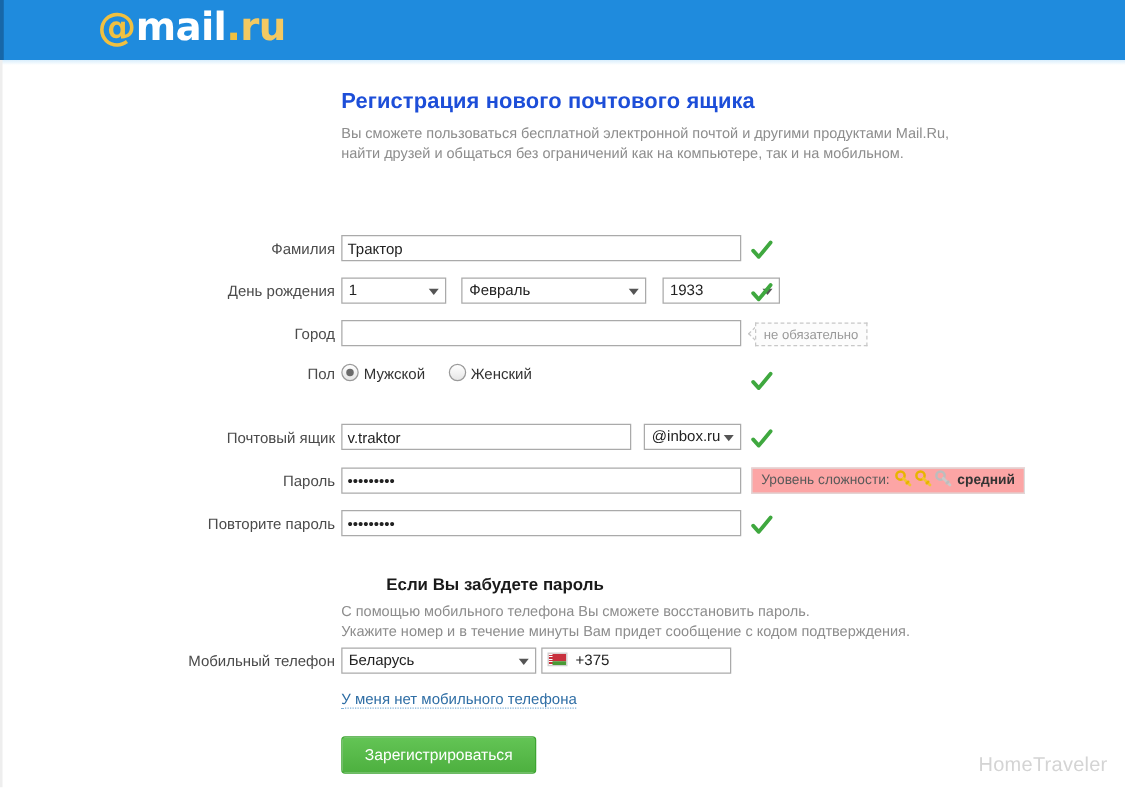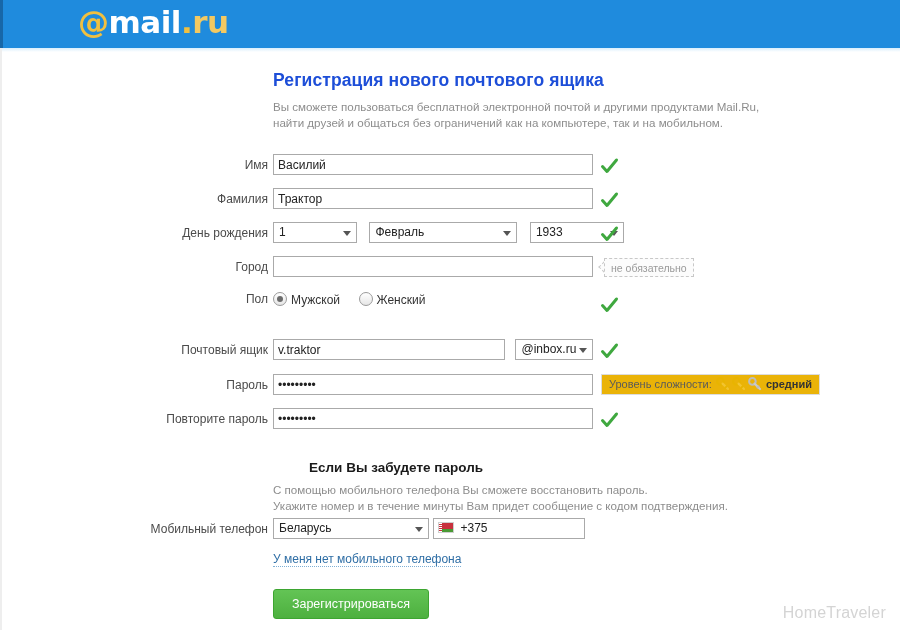--- a/index.html
+++ b/index.html
@@ -191,21 +191,21 @@
   .rb-label {
     font-size: 12px;
     color: #333333;
     margin-right: 14px;
   }
 
   
   .strength {
     position: absolute;
     box-sizing: border-box;
-    background: #eab308;
+    background: #fca5a5;
     border: 1px solid #dcdcdc;
     height: 21px;
     padding: 0 7px;
     font-size: 11px;
     color: #5a5a5a;
     line-height: 19px;
     white-space: nowrap;
   }
   .strength .lvl { font-weight: bold; color: #333333; }
   .key { display: inline-block; vertical-align: -3px; margin: 0 1px; }
@@ -303,31 +303,20 @@
 
 <div class="page">
   <div class="left-rule"></div>
 
   <div class="title">Регистрация нового почтового ящика</div>
   <div class="subtitle">
     <span>Вы сможете пользоваться бесплатной электронной почтой и другими продуктами Mail.Ru,</span><br>
     <span>найти друзей и общаться без ограничений как на компьютере, так и на мобильном.</span>
   </div>
 
-  <div class="row" style="top:106px;">
-    <div class="lbl">Имя</div>
-    <div class="fld">
-      <input class="txt" style="width: 320px;" type="text" value="Василий">
-    </div>
-    <span class="check" style="left:600px; top:3px;">
-      <svg width="19" height="19" viewBox="0 0 19 19">
-          <path d="M2.5 9.5 L7 14.5 L16.5 3" stroke="#3fa83f" stroke-width="3" fill="none" stroke-linecap="round" stroke-linejoin="round"></path>
-        </svg>
-    </span>
-  </div>
 
   <div class="row" style="top:140px;">
     <div class="lbl">Фамилия</div>
     <div class="fld">
       <input class="txt" style="width: 320px;" type="text" value="Трактор">
     </div>
     <span class="check" style="left:600px; top:3px;">
       <svg width="19" height="19" viewBox="0 0 19 19">
           <path d="M2.5 9.5 L7 14.5 L16.5 3" stroke="#3fa83f" stroke-width="3" fill="none" stroke-linecap="round" stroke-linejoin="round"></path>
         </svg>

